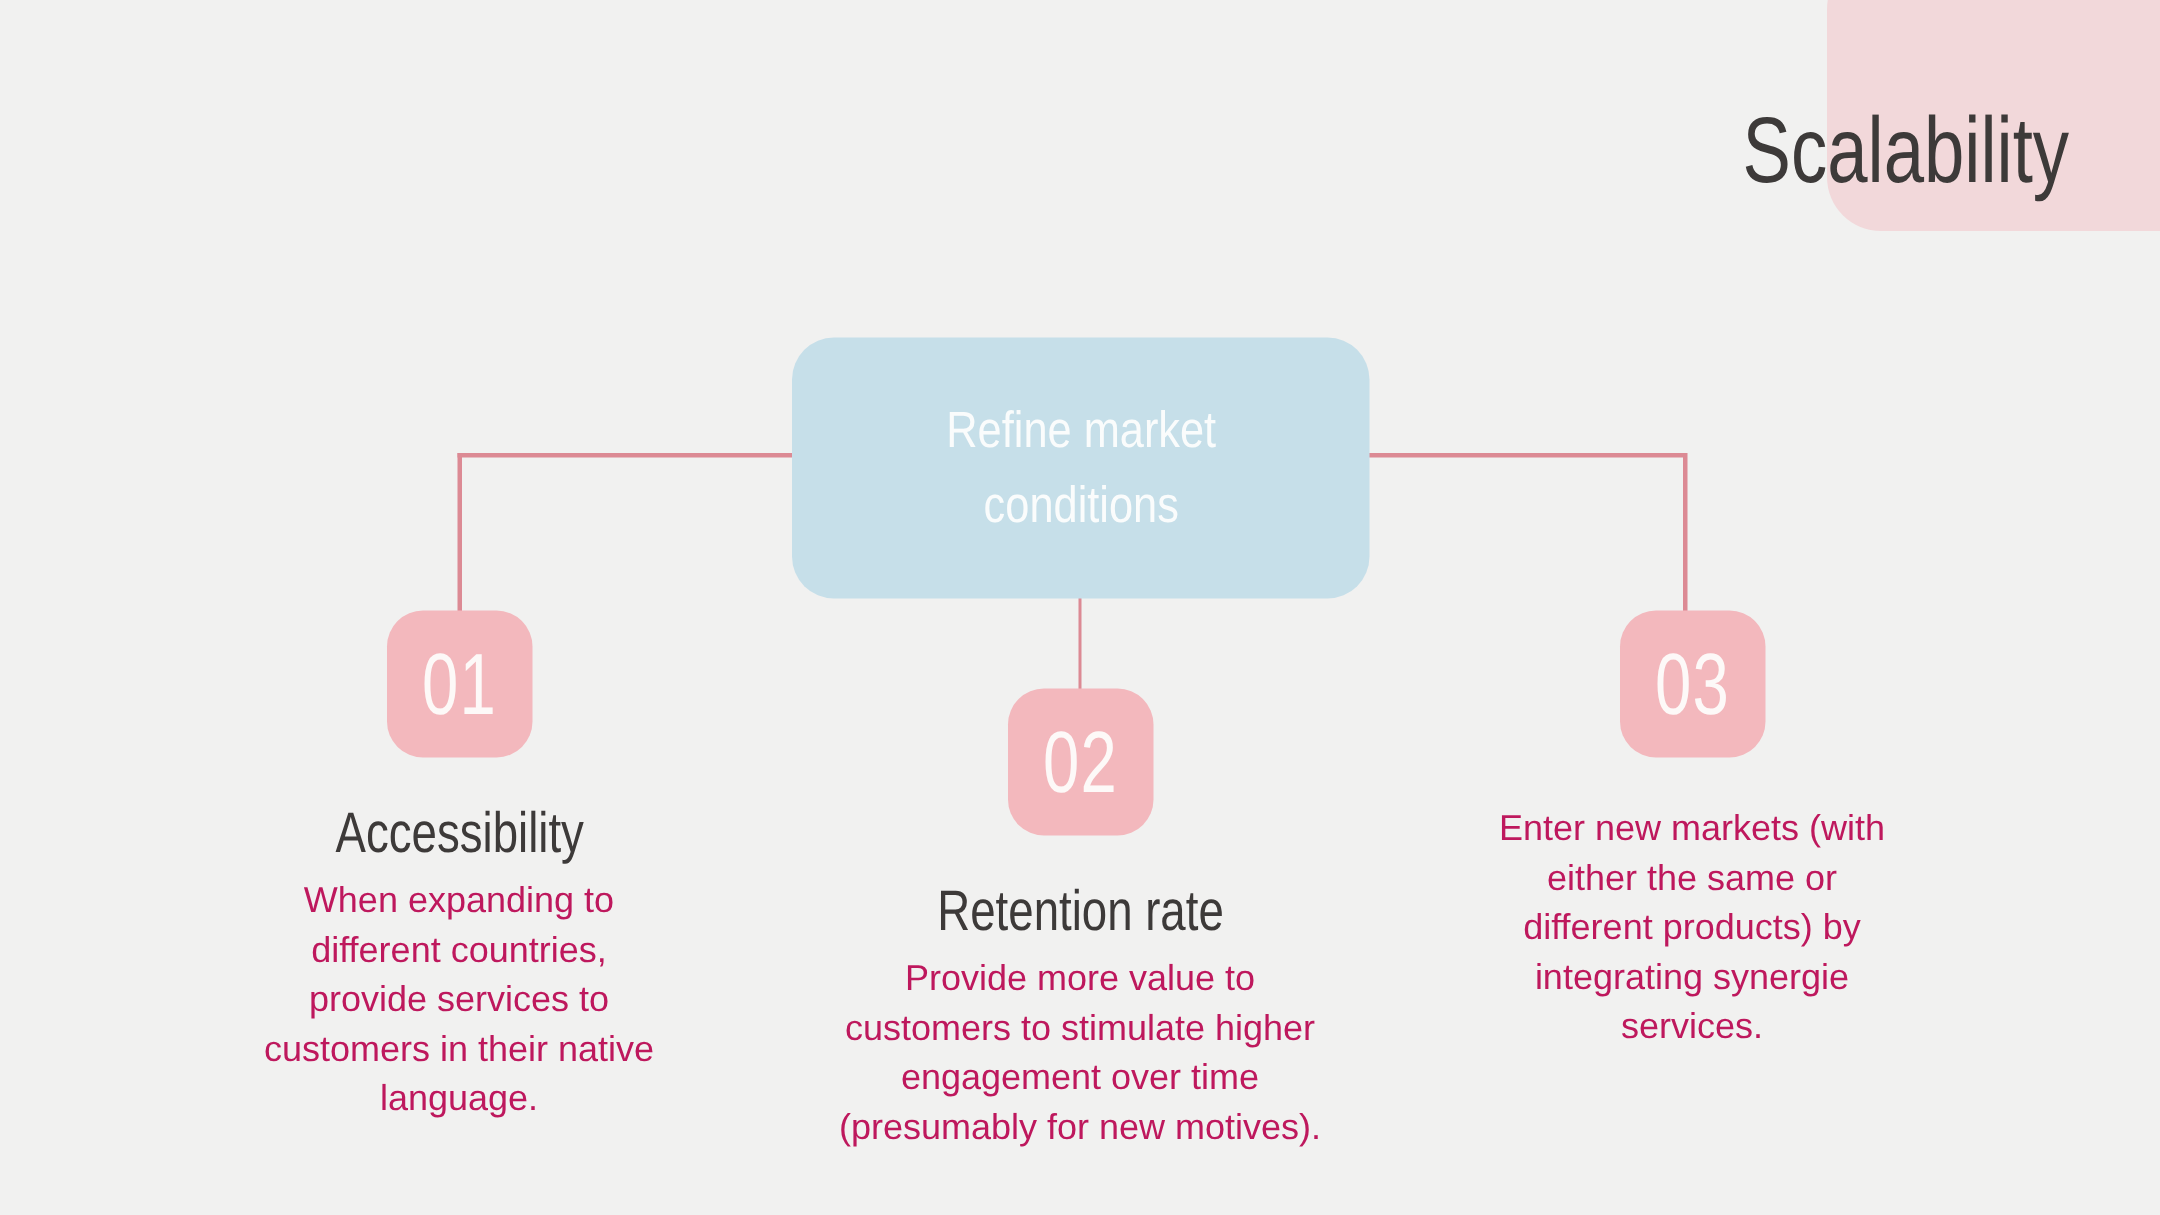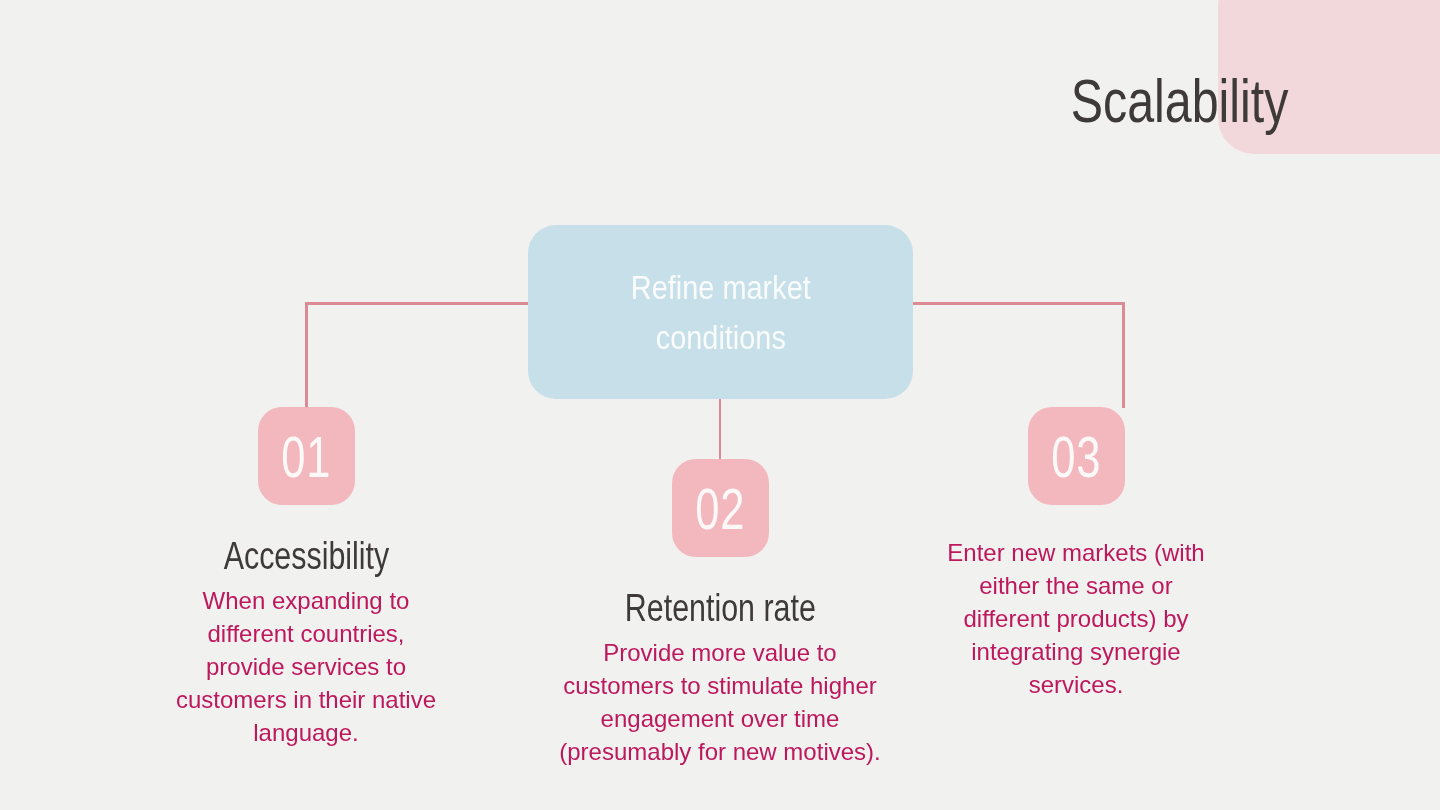--- a/index.html
+++ b/index.html
@@ -33,21 +33,21 @@
     transform-origin: 50% 50%;
     white-space: pre-line;
   }
 
   .title {
     position: absolute;
     left: 1040px;
     top: 60px;
     width: 370px;
     margin: 0;
-    text-align: left;
+    text-align: right;
     font-size: 62px;
     font-weight: 400;
     line-height: 82px;
     color: #3d3a39;
   }
 
   
   .connector { position: absolute; background: #dc8a94; }
   .c-left-h  { left: 305px;   top: 302px; width: 224px;  height: 2.5px; }
   .c-left-v  { left: 305px;   top: 302px; width: 2.5px;  height: 106px; }
@@ -79,21 +79,21 @@
   
   .column {
     position: absolute;
     width: 360px;
     display: flex;
     flex-direction: column;
     align-items: center;
   }
   .col-1 { left: 126px; top: 407px; }
   .col-2 { left: 540px; top: 459px; }
-  .col-3 { left: 896px; top: 407px; }
+  .col-3 { left: 948px; top: 407px; }
 
   .number-box {
     width: 97px;
     height: 98px;
     border-radius: 24px;
     background: #f3b8bd;
     display: flex;
     align-items: center;
     justify-content: center;
     margin-bottom: 31px;

